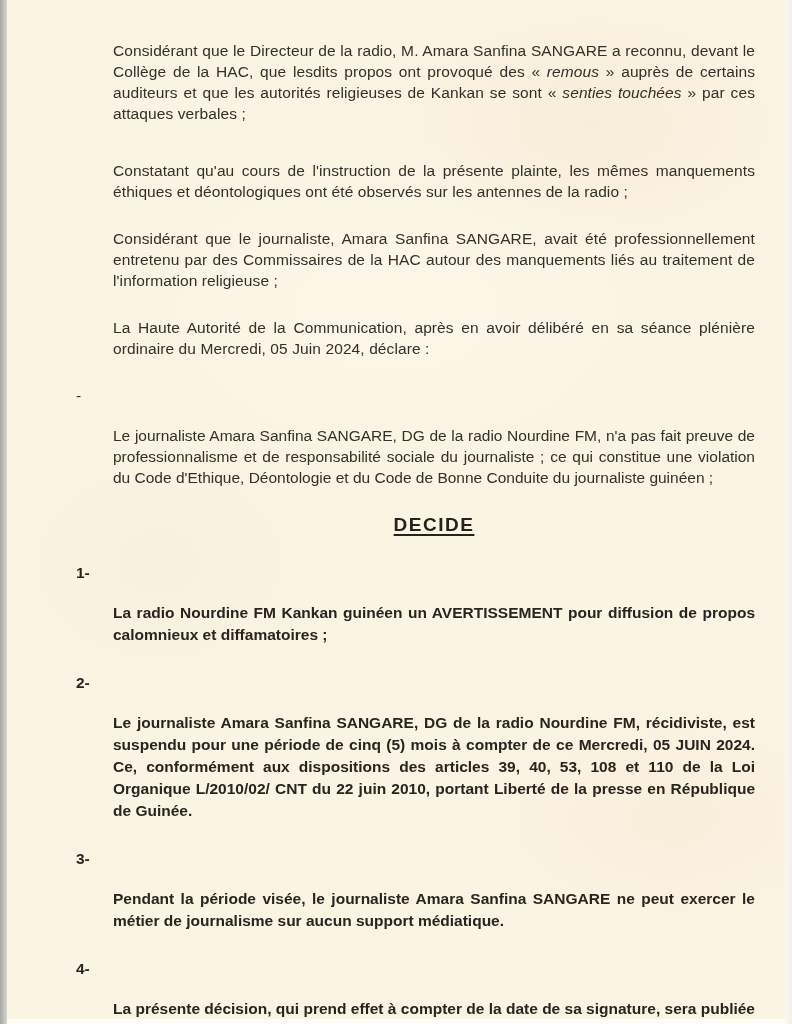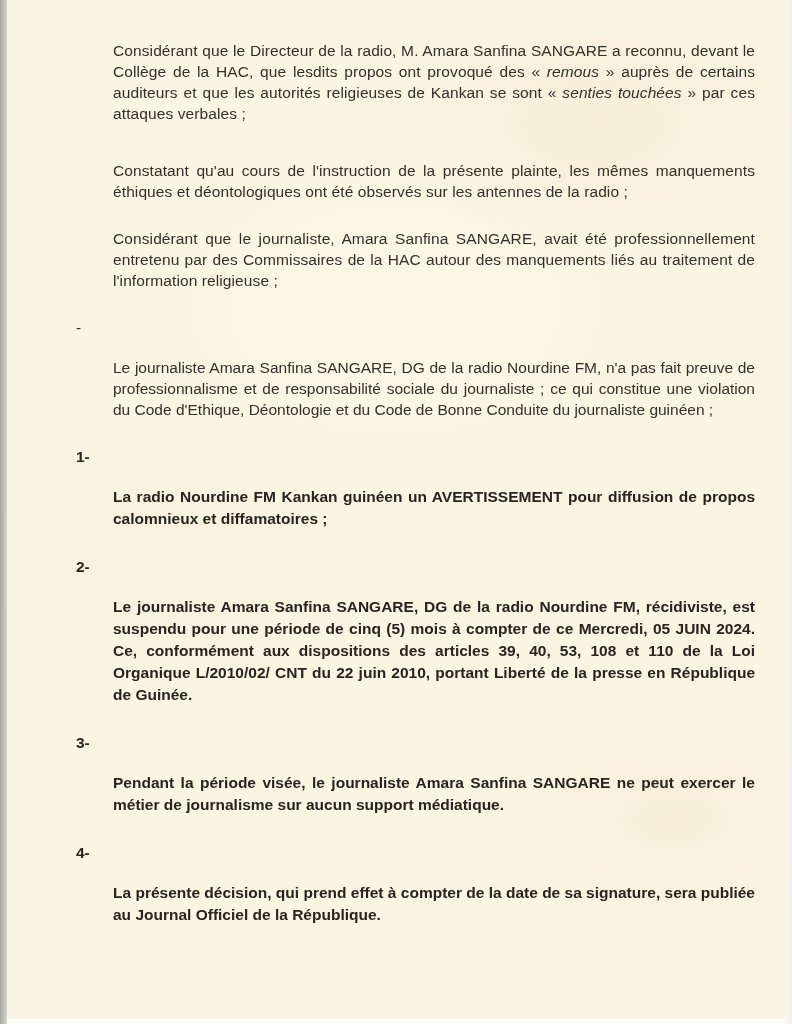--- a/index.html
+++ b/index.html
@@ -109,27 +109,29 @@
 
 <div class="content">
 
   <p class="para first"><span>Considérant que le Directeur de la radio, M. Amara Sanfina SANGARE a reconnu, devant le Collège de la HAC, que lesdits propos ont provoqué des « </span><i>remous</i><span> » auprès de certains auditeurs et que les autorités religieuses de Kankan se sont « </span><i>senties touchées</i><span> » par ces attaques verbales ;</span></p>
 
 
   <p class="para">Constatant qu'au cours de l'instruction de la présente plainte, les mêmes manquements éthiques et déontologiques ont été observés sur les antennes de la radio ;</p>
 
   <p class="para">Considérant que le journaliste, Amara Sanfina SANGARE, avait été professionnellement entretenu par des Commissaires de la HAC autour des manquements liés au traitement de l'information religieuse ;</p>
 
+  <p class="para">La Haute Autorité de la Communication, après en avoir délibéré en sa séance plénière ordinaire du Mercredi, 05 Juin 2024, déclare :</p>
 
   <div class="hang-row">
     <div class="marker">-</div>
     <div class="hang-text">Le journaliste Amara Sanfina SANGARE, DG de la radio Nourdine FM, n'a pas fait preuve de professionnalisme et de responsabilité sociale du journaliste ; ce qui constitue une violation du Code d'Ethique, Déontologie et du Code de Bonne Conduite du journaliste guinéen ;</div>
   </div>
 
 
+  <div class="decide-heading"><span>DECIDE</span></div>
 
   <div class="hang-row decision">
     <div class="marker">1-</div>
     <div class="hang-text">La radio Nourdine FM Kankan guinéen un AVERTISSEMENT pour diffusion de propos calomnieux et diffamatoires ;</div>
   </div>
 
   <div class="hang-row decision">
     <div class="marker">2-</div>
     <div class="hang-text">Le journaliste Amara Sanfina SANGARE, DG de la radio Nourdine FM, récidiviste, est suspendu pour une période de cinq (5) mois à compter de ce Mercredi, 05 JUIN 2024. Ce, conformément aux dispositions des articles 39, 40, 53, 108 et 110 de la Loi Organique L/2010/02/ CNT du 22 juin 2010, portant Liberté de la presse en République de Guinée.</div>
   </div>

